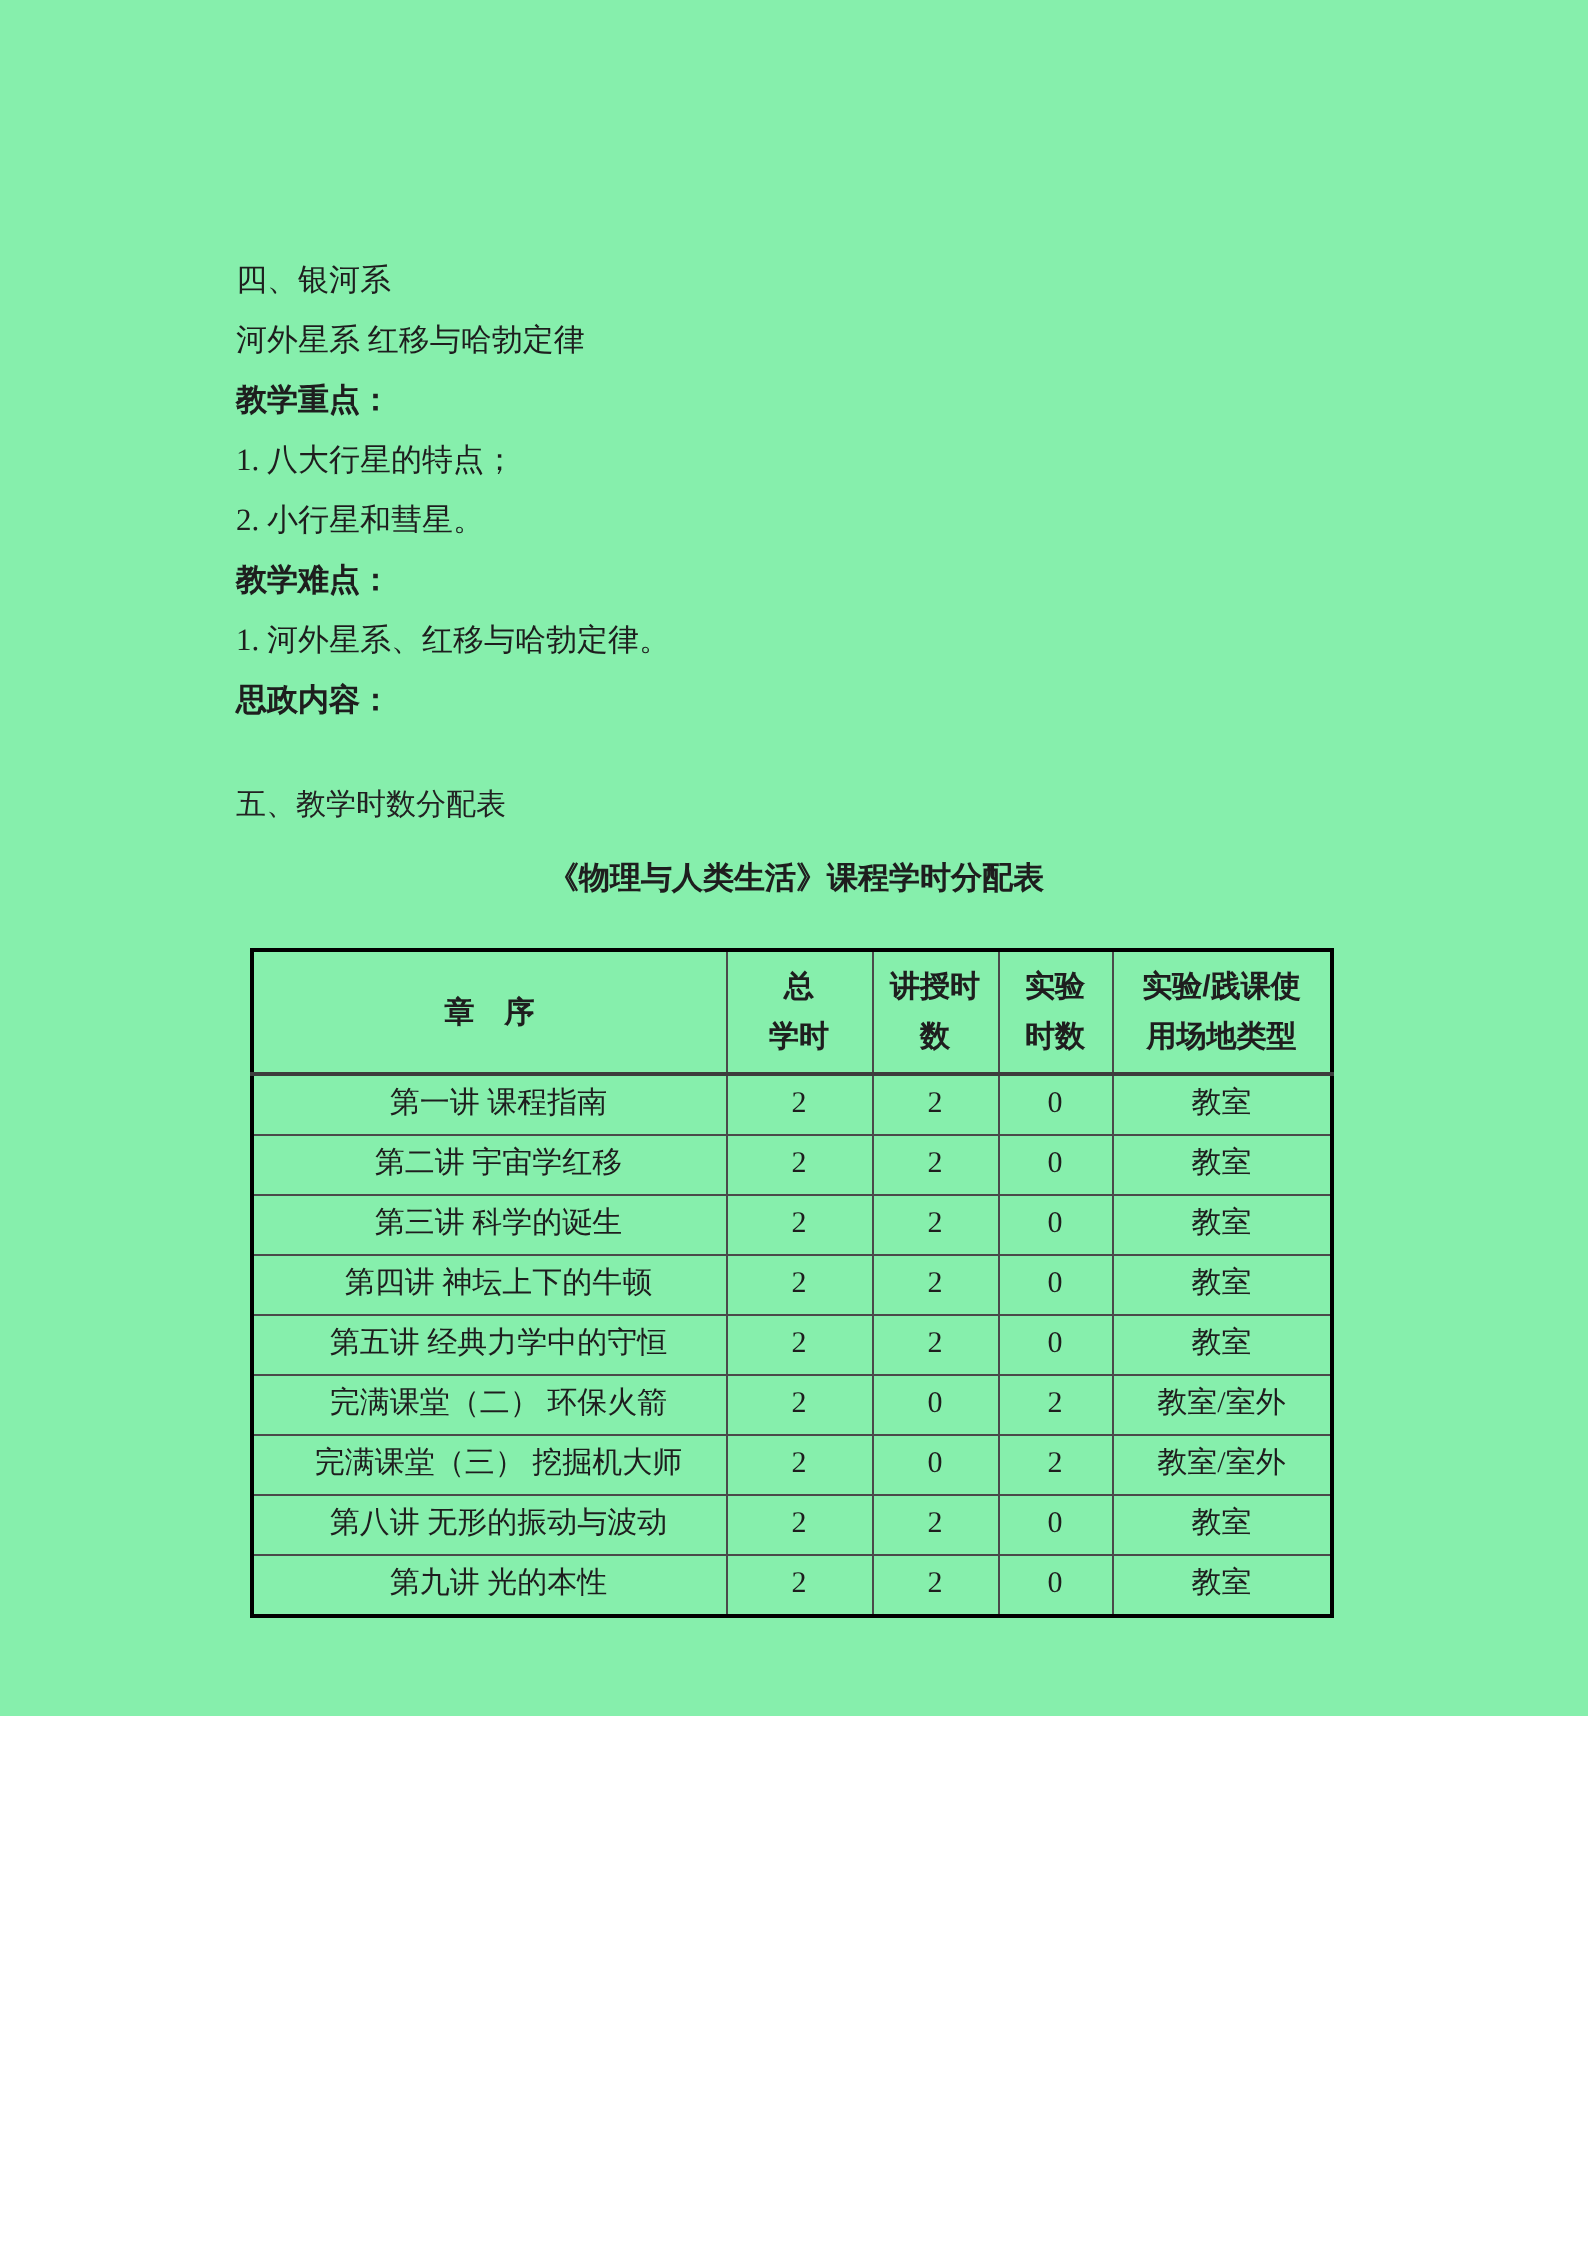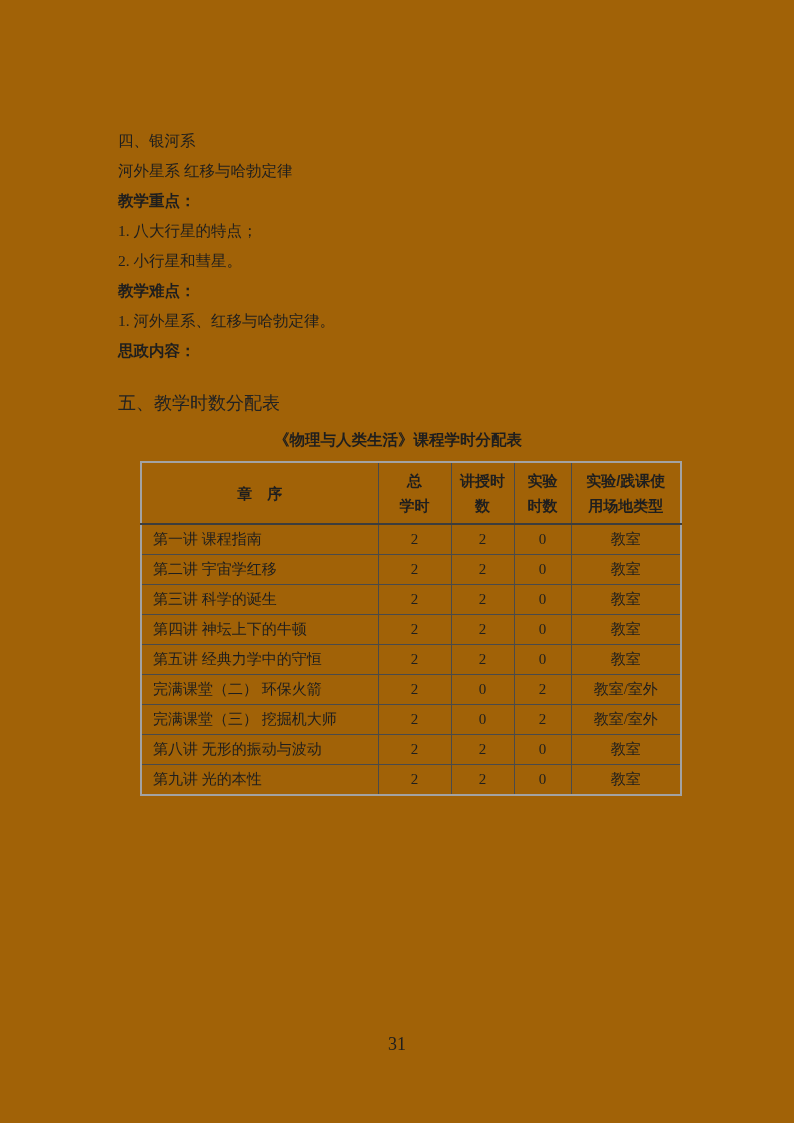--- a/index.html
+++ b/index.html
@@ -5,59 +5,59 @@
   * { box-sizing: border-box; }
   html, body { margin: 0; padding: 0; }
   body {
     width: 794px; height: 1123px;
     background: #ffffff;
     font-family: "Liberation Serif", "DejaVu Serif", serif;
     color: #1e1e1e;
   }
   .page {
     position: relative;
-    width: 794px; height: 1123px;
-    background: #a16207;
+    width: 794px; height: 858px;
+    background: #86efac;
     overflow: hidden;
   }
   .content {
     position: absolute;
     left: 118px; top: 126px;
     width: 560px;
   }
   .line {
     margin: 0;
     font-size: 15.5px;
     line-height: 30px;
     white-space: pre-wrap;
   }
   .bold { font-weight: bold; }
   .para { text-align: justify; }
   .section-heading {
     margin: 22px 0 0 0;
     font-family: "Liberation Sans", "DejaVu Sans", sans-serif;
     font-weight: normal;
-    font-size: 18px;
+    font-size: 15px;
     line-height: 30px;
     color: #222222;
   }
   .table-title {
-    margin: 8px 0 7px 0;
+    margin: 8px 0 20px 0;
     text-align: center;
     font-family: "Liberation Sans", "DejaVu Sans", sans-serif;
     font-weight: bold;
     font-size: 15.5px;
     line-height: 28px;
   }
   table.hours-table {
     border-collapse: collapse;
     table-layout: fixed;
     width: 540px;
-    margin-left: 22px;
-    border: 2px solid #a3a3a3;
+    margin-left: 7px;
+    border: 2px solid #000000;
   }
   table.hours-table th,
   table.hours-table td {
     border: 1px solid #4a4a4a;
     text-align: center;
     vertical-align: middle;
     padding: 0 2px;
     overflow: hidden;
   }
   table.hours-table thead th {
@@ -71,21 +71,21 @@
     display: block;
     line-height: 25px;
   }
   table.hours-table tbody td {
     height: 29px;
     font-size: 15px;
     line-height: 29px;
     white-space: pre-wrap;
   }
   table.hours-table tbody td.c-left {
-    text-align: left;
+    text-align: center;
     padding-left: 11px;
   }
   .page-number {
     position: absolute;
     top: 1034px;
     left: 0;
     width: 100%;
     text-align: center;
     font-size: 18px;
     line-height: 20px;

